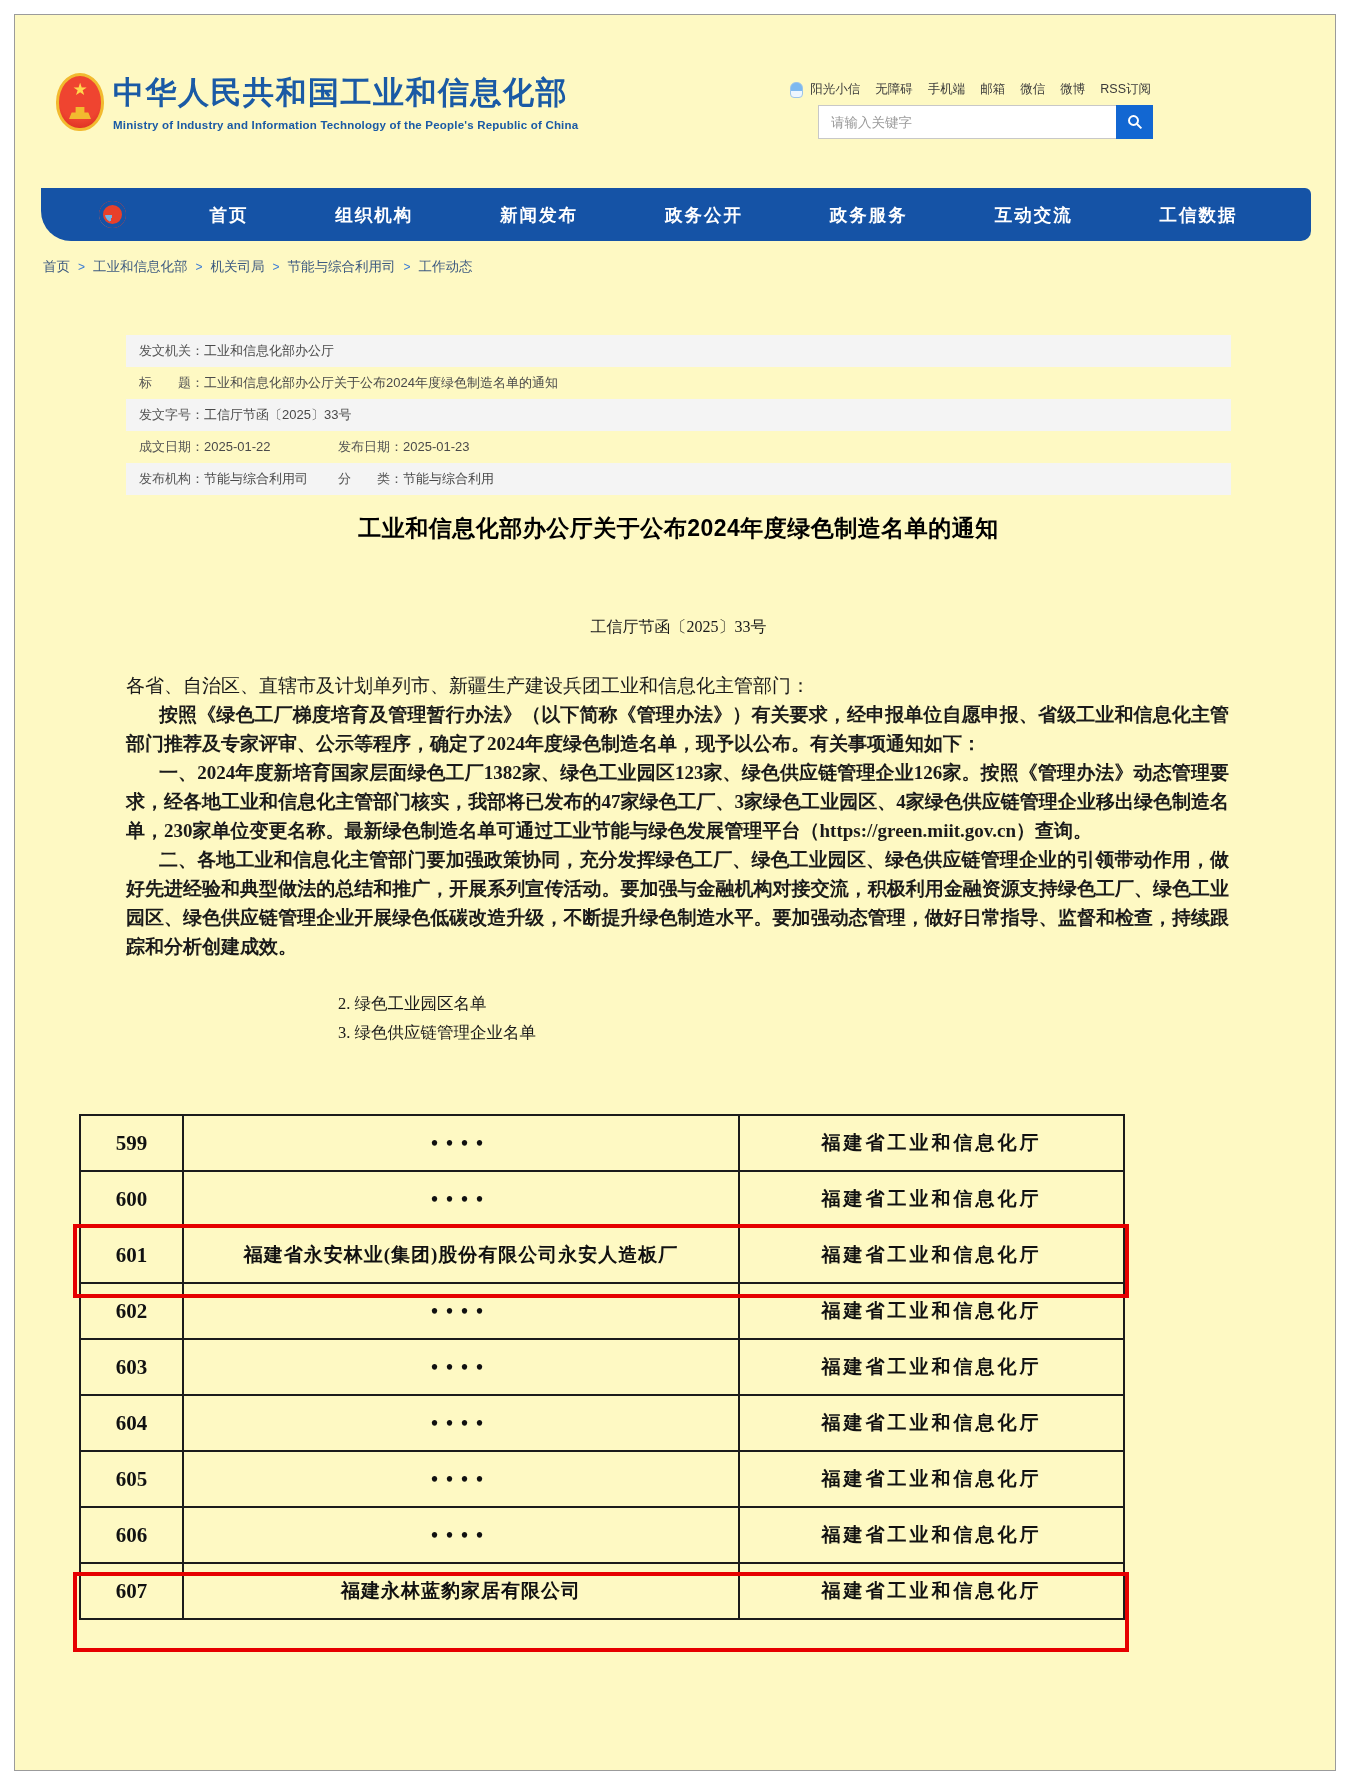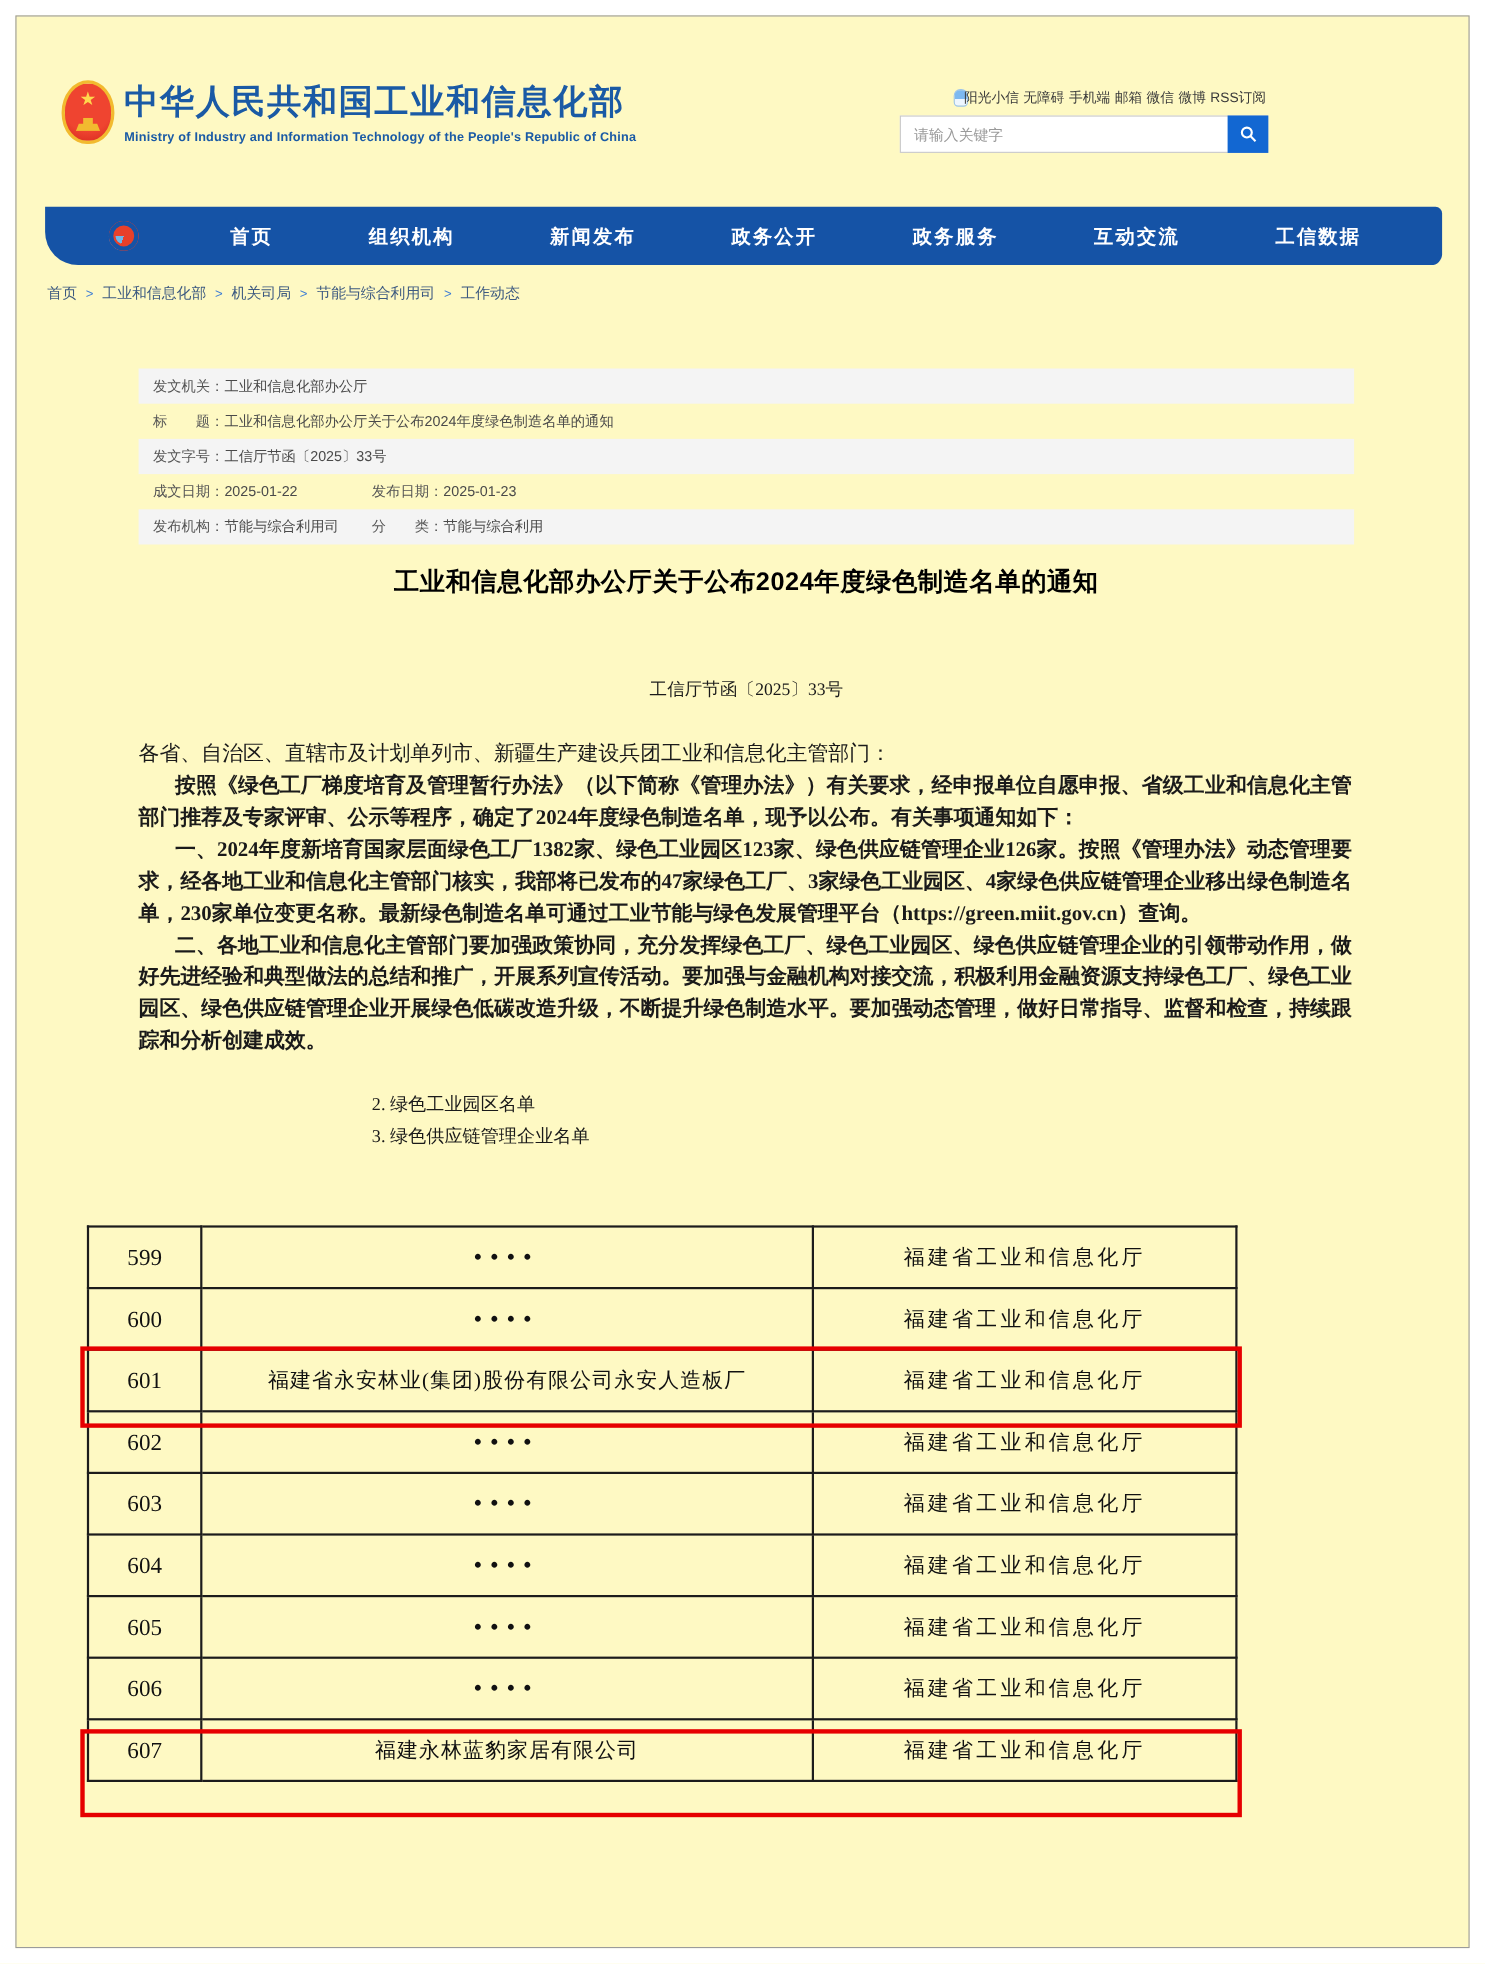--- a/index.html
+++ b/index.html
@@ -26,21 +26,21 @@
   }
   .emblem::after {
     content:""; position:absolute; left:10px; right:10px; bottom:9px; height:12px;
     background:#f2ba2f; clip-path:polygon(0 100%,100% 100%,88% 45%,70% 45%,70% 0,30% 0,30% 45%,12% 45%);
   }
   .brand { position:absolute; left:98px; top:57px; }
   .brand-cn { font-size:31px; font-weight:bold; color:#1a5aa5; letter-spacing:1.5px; }
   .brand-en { font-size:11.5px; font-weight:bold; color:#1a5aa5; margin-top:5px; letter-spacing:0.2px; }
 
   .quick-links {
-    position:absolute; top:66px; right:184px; display:flex; gap:4px;
+    position:absolute; top:66px; right:184px; display:flex; align-items:center; gap:15px;
     font-size:12.5px; color:#3a3a3a;
   }
   .quick-links a { color:#3a3a3a; text-decoration:none; cursor:pointer; white-space:nowrap; }
   .mascot {
     display:inline-block; width:13px; height:16px; margin-right:-8px;
     background:linear-gradient(#7db9f0 0 55%, #eef6ff 55% 100%);
     border-radius:6px 6px 4px 4px; border:1px solid #9cc4ea;
   }
 
   .search-bar { position:absolute; left:803px; top:90px; width:335px; height:34px; }
@@ -113,21 +113,21 @@
   }
   .att-lead { margin-left:38px; }
   .att-item { margin-left:212px; }
 
   
   .list-table {
     position:absolute; left:64px; top:1099px; width:1044px;
     border-collapse:collapse; font-family:"Liberation Serif", serif; color:#111;
     table-layout:fixed;
   }
-  .list-table td { border:2px solid #1c1c1c; height:56px; text-align:center; vertical-align:middle; }
+  .list-table td { border:2px solid #1c1c1c; height:56px; text-align:center; vertical-align:middle;font-weight:bold; }
   .c-no   { width:103px; font-size:21px; }
   .c-name { width:556px; font-size:19px; letter-spacing:1px; }
   .c-name.dots { font-size:20px; font-weight:bold; letter-spacing:8px; }
   .c-org  { width:385px; font-size:19px; letter-spacing:3px; }
 
   .red-box { position:absolute; border:4px solid #e60000; left:58px; width:1056px; }
   .red-box-1 { top:1209px; height:74px; }
   .red-box-2 { top:1557px; height:80px; }
 </style>
 </head>

